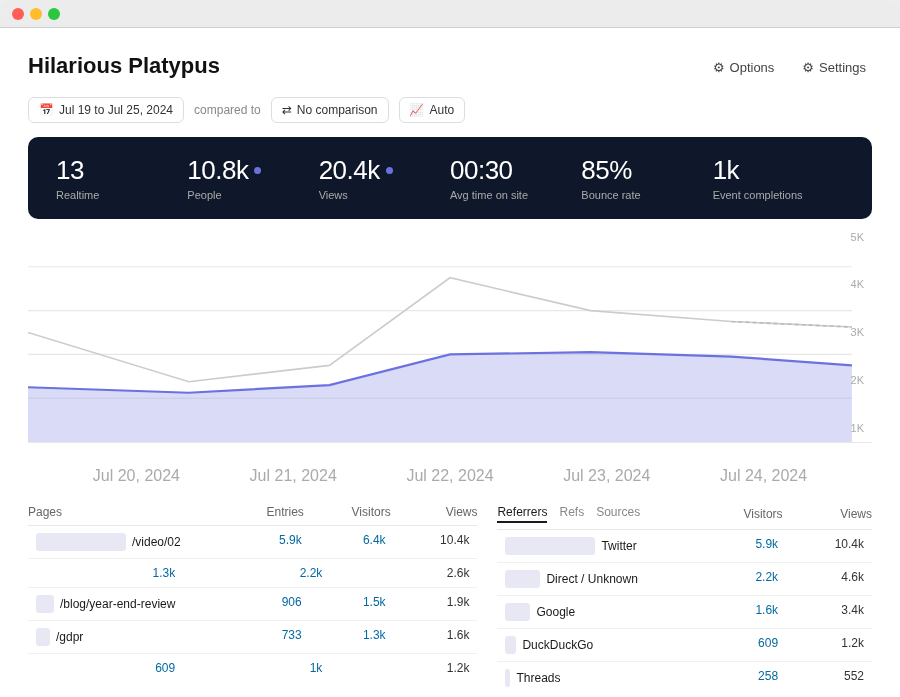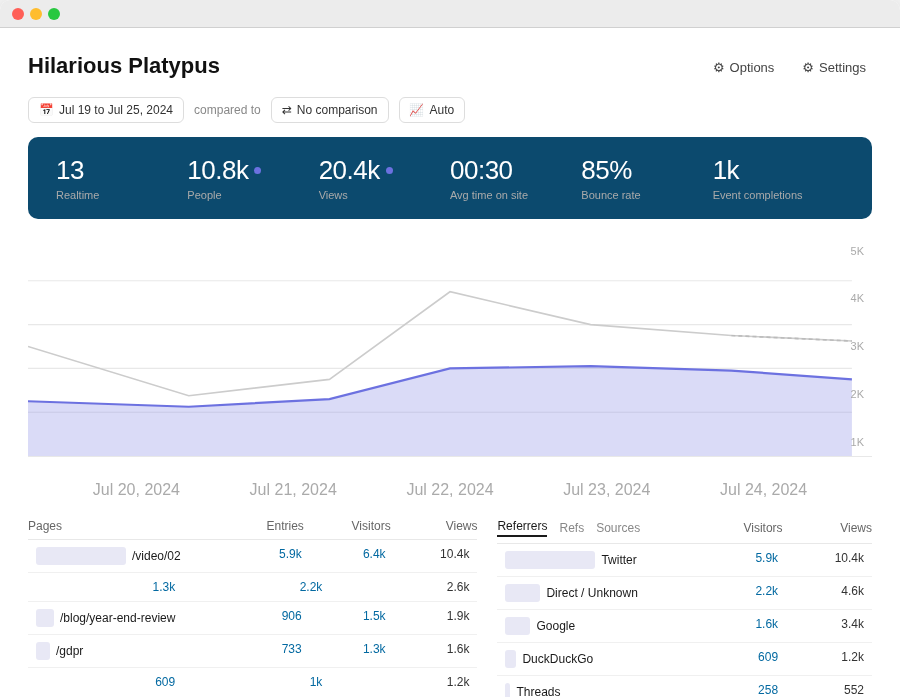--- a/index.html
+++ b/index.html
@@ -93,26 +93,26 @@
       background: #fff;
       cursor: pointer;
     }
 
     .compared-to {
       font-size: 12px;
       color: #888;
     }
 
     .stats-bar {
-      background: #0c4a6e;
+      background: #0f172a;
       border-radius: 10px;
       padding: 18px 28px;
       display: flex;
       gap: 0;
-      margin-bottom: 18px;
+      margin-bottom: 4px;
     }
 
     .stat-item {
       flex: 1;
       color: #fff;
       padding-right: 16px;
     }
 
     .stat-value {
       font-size: 26px;
@@ -261,21 +261,20 @@
     .num-cell-last {
       flex: 1;
       text-align: right;
       color: #333;
     }
 
     .referrer-tabs {
       display: flex;
       gap: 12px;
       margin-bottom: 0;
-      align-items: flex-end;
     }
 
     .referrer-tab {
       font-size: 12px;
       color: #888;
       cursor: pointer;
       padding-bottom: 2px;
     }
 
     .referrer-tab.active {

